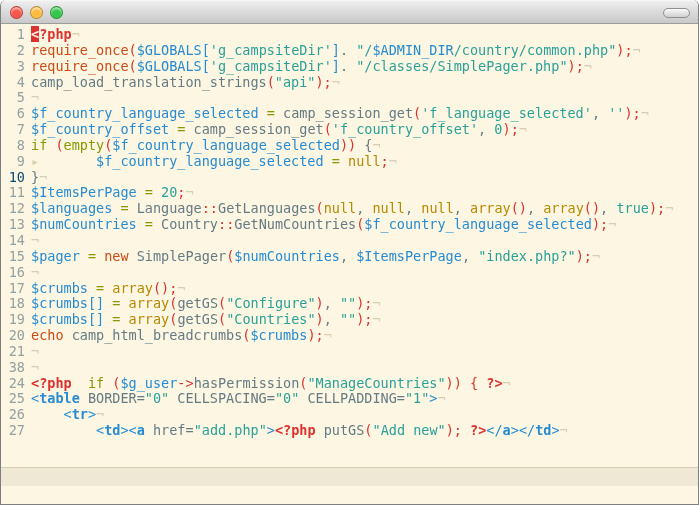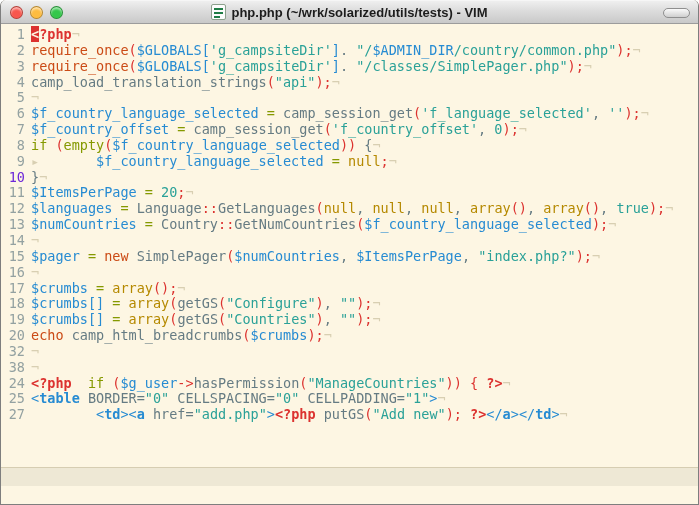--- a/index.html
+++ b/index.html
@@ -38,53 +38,50 @@
 </head>
 <body>
 
 <div class="window">
   <div class="titlebar">
     <div class="lights">
       <span class="light" style="background: rgb(248, 86, 77);"></span>
       <span class="light" style="background: rgb(253, 188, 64);"></span>
       <span class="light" style="background: rgb(52, 199, 75);"></span>
     </div>
-    <div class="title-wrap">
-      <span class="doc-icon"></span>
-      <span>php.php (~/wrk/solarized/utils/tests) - VIM</span>
-    </div>
     <span class="pill"></span>
   </div>
 
   <div class="editor">
     <div>
         <div class="line"><span class="ln" style="color: rgb(147, 161, 161);">1</span><span class="code"><span style="background: rgb(220, 50, 47); color: rgb(253, 246, 227); font-weight: bold;">&lt;</span><span style="color: rgb(220, 50, 47); font-weight: bold;">?php</span><span style="color: rgb(216, 207, 178);">¬</span></span></div>
         <div class="line"><span class="ln" style="color: rgb(147, 161, 161);">2</span><span class="code"><span style="color: rgb(203, 75, 22);">require_once</span><span style="color: rgb(220, 50, 47);">(</span><span style="color: rgb(38, 139, 210);">$GLOBALS</span><span style="color: rgb(38, 139, 210);">[</span><span style="color: rgb(42, 161, 152);">'g_campsiteDir'</span><span style="color: rgb(38, 139, 210);">]</span><span style="color: rgb(101, 123, 131);">. </span><span style="color: rgb(42, 161, 152);">"/</span><span style="color: rgb(38, 139, 210);">$ADMIN_DIR</span><span style="color: rgb(42, 161, 152);">/country/common.php"</span><span style="color: rgb(220, 50, 47);">);</span><span style="color: rgb(216, 207, 178);">¬</span></span></div>
         <div class="line"><span class="ln" style="color: rgb(147, 161, 161);">3</span><span class="code"><span style="color: rgb(203, 75, 22);">require_once</span><span style="color: rgb(220, 50, 47);">(</span><span style="color: rgb(38, 139, 210);">$GLOBALS</span><span style="color: rgb(38, 139, 210);">[</span><span style="color: rgb(42, 161, 152);">'g_campsiteDir'</span><span style="color: rgb(38, 139, 210);">]</span><span style="color: rgb(101, 123, 131);">. </span><span style="color: rgb(42, 161, 152);">"/classes/SimplePager.php"</span><span style="color: rgb(220, 50, 47);">);</span><span style="color: rgb(216, 207, 178);">¬</span></span></div>
         <div class="line"><span class="ln" style="color: rgb(147, 161, 161);">4</span><span class="code"><span style="color: rgb(101, 123, 131);">camp_load_translation_strings</span><span style="color: rgb(220, 50, 47);">(</span><span style="color: rgb(42, 161, 152);">"api"</span><span style="color: rgb(220, 50, 47);">);</span><span style="color: rgb(216, 207, 178);">¬</span></span></div>
         <div class="line"><span class="ln" style="color: rgb(147, 161, 161);">5</span><span class="code"><span style="color: rgb(216, 207, 178);">¬</span></span></div>
         <div class="line"><span class="ln" style="color: rgb(147, 161, 161);">6</span><span class="code"><span style="color: rgb(38, 139, 210);">$f_country_language_selected</span><span style="color: rgb(101, 123, 131);"> </span><span style="color: rgb(133, 153, 0);">=</span><span style="color: rgb(101, 123, 131);"> </span><span style="color: rgb(101, 123, 131);">camp_session_get</span><span style="color: rgb(220, 50, 47);">(</span><span style="color: rgb(42, 161, 152);">'f_language_selected'</span><span style="color: rgb(101, 123, 131);">, </span><span style="color: rgb(42, 161, 152);">''</span><span style="color: rgb(220, 50, 47);">);</span><span style="color: rgb(216, 207, 178);">¬</span></span></div>
         <div class="line"><span class="ln" style="color: rgb(147, 161, 161);">7</span><span class="code"><span style="color: rgb(38, 139, 210);">$f_country_offset</span><span style="color: rgb(101, 123, 131);"> </span><span style="color: rgb(133, 153, 0);">=</span><span style="color: rgb(101, 123, 131);"> </span><span style="color: rgb(101, 123, 131);">camp_session_get</span><span style="color: rgb(220, 50, 47);">(</span><span style="color: rgb(42, 161, 152);">'f_country_offset'</span><span style="color: rgb(101, 123, 131);">, </span><span style="color: rgb(42, 161, 152);">0</span><span style="color: rgb(220, 50, 47);">);</span><span style="color: rgb(216, 207, 178);">¬</span></span></div>
         <div class="line"><span class="ln" style="color: rgb(147, 161, 161);">8</span><span class="code"><span style="color: rgb(133, 153, 0);">if</span><span style="color: rgb(101, 123, 131);"> </span><span style="color: rgb(220, 50, 47);">(</span><span style="color: rgb(133, 153, 0);">empty</span><span style="color: rgb(220, 50, 47);">(</span><span style="color: rgb(38, 139, 210);">$f_country_language_selected</span><span style="color: rgb(220, 50, 47);">))</span><span style="color: rgb(101, 123, 131);"> {</span><span style="color: rgb(216, 207, 178);">¬</span></span></div>
         <div class="line"><span class="ln" style="color: rgb(147, 161, 161);">9</span><span class="code"><span style="color: rgb(216, 207, 178);">▸</span><span style="color: rgb(101, 123, 131);">       </span><span style="color: rgb(38, 139, 210);">$f_country_language_selected</span><span style="color: rgb(101, 123, 131);"> </span><span style="color: rgb(133, 153, 0);">=</span><span style="color: rgb(101, 123, 131);"> </span><span style="color: rgb(181, 137, 0);">null</span><span style="color: rgb(220, 50, 47);">;</span><span style="color: rgb(216, 207, 178);">¬</span></span></div>
-        <div class="line"><span class="ln" style="color: #6d28d9;">10</span><span class="code"><span style="color: rgb(101, 123, 131);">}</span><span style="color: rgb(216, 207, 178);">¬</span></span></div>
+        <div class="line"><span class="ln" style="color: #0c4a6e;">10</span><span class="code"><span style="color: rgb(101, 123, 131);">}</span><span style="color: rgb(216, 207, 178);">¬</span></span></div>
         <div class="line"><span class="ln" style="color: rgb(147, 161, 161);">11</span><span class="code"><span style="color: rgb(38, 139, 210);">$ItemsPerPage</span><span style="color: rgb(101, 123, 131);"> </span><span style="color: rgb(133, 153, 0);">=</span><span style="color: rgb(101, 123, 131);"> </span><span style="color: rgb(42, 161, 152);">20</span><span style="color: rgb(220, 50, 47);">;</span><span style="color: rgb(216, 207, 178);">¬</span></span></div>
         <div class="line"><span class="ln" style="color: rgb(147, 161, 161);">12</span><span class="code"><span style="color: rgb(38, 139, 210);">$languages</span><span style="color: rgb(101, 123, 131);"> </span><span style="color: rgb(133, 153, 0);">=</span><span style="color: rgb(101, 123, 131);"> </span><span style="color: rgb(101, 123, 131);">Language</span><span style="color: rgb(220, 50, 47);">::</span><span style="color: rgb(101, 123, 131);">GetLanguages</span><span style="color: rgb(220, 50, 47);">(</span><span style="color: rgb(181, 137, 0);">null</span><span style="color: rgb(101, 123, 131);">, </span><span style="color: rgb(181, 137, 0);">null</span><span style="color: rgb(101, 123, 131);">, </span><span style="color: rgb(181, 137, 0);">null</span><span style="color: rgb(101, 123, 131);">, </span><span style="color: rgb(181, 137, 0);">array</span><span style="color: rgb(220, 50, 47);">()</span><span style="color: rgb(101, 123, 131);">, </span><span style="color: rgb(181, 137, 0);">array</span><span style="color: rgb(220, 50, 47);">()</span><span style="color: rgb(101, 123, 131);">, </span><span style="color: rgb(42, 161, 152);">true</span><span style="color: rgb(220, 50, 47);">);</span><span style="color: rgb(216, 207, 178);">¬</span></span></div>
         <div class="line"><span class="ln" style="color: rgb(147, 161, 161);">13</span><span class="code"><span style="color: rgb(38, 139, 210);">$numCountries</span><span style="color: rgb(101, 123, 131);"> </span><span style="color: rgb(133, 153, 0);">=</span><span style="color: rgb(101, 123, 131);"> </span><span style="color: rgb(101, 123, 131);">Country</span><span style="color: rgb(220, 50, 47);">::</span><span style="color: rgb(101, 123, 131);">GetNumCountries</span><span style="color: rgb(220, 50, 47);">(</span><span style="color: rgb(38, 139, 210);">$f_country_language_selected</span><span style="color: rgb(220, 50, 47);">);</span><span style="color: rgb(216, 207, 178);">¬</span></span></div>
         <div class="line"><span class="ln" style="color: rgb(147, 161, 161);">14</span><span class="code"><span style="color: rgb(216, 207, 178);">¬</span></span></div>
         <div class="line"><span class="ln" style="color: rgb(147, 161, 161);">15</span><span class="code"><span style="color: rgb(38, 139, 210);">$pager</span><span style="color: rgb(101, 123, 131);"> </span><span style="color: rgb(133, 153, 0);">=</span><span style="color: rgb(101, 123, 131);"> </span><span style="color: rgb(203, 75, 22);">new</span><span style="color: rgb(101, 123, 131);"> </span><span style="color: rgb(101, 123, 131);">SimplePager</span><span style="color: rgb(220, 50, 47);">(</span><span style="color: rgb(38, 139, 210);">$numCountries</span><span style="color: rgb(101, 123, 131);">, </span><span style="color: rgb(38, 139, 210);">$ItemsPerPage</span><span style="color: rgb(101, 123, 131);">, </span><span style="color: rgb(42, 161, 152);">"index.php?"</span><span style="color: rgb(220, 50, 47);">);</span><span style="color: rgb(216, 207, 178);">¬</span></span></div>
         <div class="line"><span class="ln" style="color: rgb(147, 161, 161);">16</span><span class="code"><span style="color: rgb(216, 207, 178);">¬</span></span></div>
         <div class="line"><span class="ln" style="color: rgb(147, 161, 161);">17</span><span class="code"><span style="color: rgb(38, 139, 210);">$crumbs</span><span style="color: rgb(101, 123, 131);"> </span><span style="color: rgb(133, 153, 0);">=</span><span style="color: rgb(101, 123, 131);"> </span><span style="color: rgb(181, 137, 0);">array</span><span style="color: rgb(220, 50, 47);">();</span><span style="color: rgb(216, 207, 178);">¬</span></span></div>
         <div class="line"><span class="ln" style="color: rgb(147, 161, 161);">18</span><span class="code"><span style="color: rgb(38, 139, 210);">$crumbs</span><span style="color: rgb(38, 139, 210);">[]</span><span style="color: rgb(101, 123, 131);"> </span><span style="color: rgb(133, 153, 0);">=</span><span style="color: rgb(101, 123, 131);"> </span><span style="color: rgb(181, 137, 0);">array</span><span style="color: rgb(220, 50, 47);">(</span><span style="color: rgb(101, 123, 131);">getGS</span><span style="color: rgb(220, 50, 47);">(</span><span style="color: rgb(42, 161, 152);">"Configure"</span><span style="color: rgb(220, 50, 47);">)</span><span style="color: rgb(101, 123, 131);">, </span><span style="color: rgb(42, 161, 152);">""</span><span style="color: rgb(220, 50, 47);">);</span><span style="color: rgb(216, 207, 178);">¬</span></span></div>
         <div class="line"><span class="ln" style="color: rgb(147, 161, 161);">19</span><span class="code"><span style="color: rgb(38, 139, 210);">$crumbs</span><span style="color: rgb(38, 139, 210);">[]</span><span style="color: rgb(101, 123, 131);"> </span><span style="color: rgb(133, 153, 0);">=</span><span style="color: rgb(101, 123, 131);"> </span><span style="color: rgb(181, 137, 0);">array</span><span style="color: rgb(220, 50, 47);">(</span><span style="color: rgb(101, 123, 131);">getGS</span><span style="color: rgb(220, 50, 47);">(</span><span style="color: rgb(42, 161, 152);">"Countries"</span><span style="color: rgb(220, 50, 47);">)</span><span style="color: rgb(101, 123, 131);">, </span><span style="color: rgb(42, 161, 152);">""</span><span style="color: rgb(220, 50, 47);">);</span><span style="color: rgb(216, 207, 178);">¬</span></span></div>
         <div class="line"><span class="ln" style="color: rgb(147, 161, 161);">20</span><span class="code"><span style="color: rgb(203, 75, 22);">echo</span><span style="color: rgb(101, 123, 131);"> </span><span style="color: rgb(101, 123, 131);">camp_html_breadcrumbs</span><span style="color: rgb(220, 50, 47);">(</span><span style="color: rgb(38, 139, 210);">$crumbs</span><span style="color: rgb(220, 50, 47);">);</span><span style="color: rgb(216, 207, 178);">¬</span></span></div>
-        <div class="line"><span class="ln" style="color: rgb(147, 161, 161);">32</span><span class="code"><span style="color: rgb(216, 207, 178);">¬</span></span></div>
+        <div class="line"><span class="ln" style="color: rgb(147, 161, 161);">21</span><span class="code"><span style="color: rgb(216, 207, 178);">¬</span></span></div>
         <div class="line"><span class="ln" style="color: rgb(147, 161, 161);">38</span><span class="code"><span style="color: rgb(216, 207, 178);">¬</span></span></div>
         <div class="line"><span class="ln" style="color: rgb(147, 161, 161);">24</span><span class="code"><span style="color: rgb(220, 50, 47); font-weight: bold;">&lt;?php</span><span style="color: rgb(101, 123, 131);">  </span><span style="color: rgb(133, 153, 0);">if</span><span style="color: rgb(101, 123, 131);"> </span><span style="color: rgb(220, 50, 47);">(</span><span style="color: rgb(38, 139, 210);">$g_user</span><span style="color: rgb(220, 50, 47);">-&gt;</span><span style="color: rgb(101, 123, 131);">hasPermission</span><span style="color: rgb(220, 50, 47);">(</span><span style="color: rgb(42, 161, 152);">"ManageCountries"</span><span style="color: rgb(220, 50, 47);">))</span><span style="color: rgb(101, 123, 131);"> </span><span style="color: rgb(220, 50, 47);">{</span><span style="color: rgb(101, 123, 131);"> </span><span style="color: rgb(220, 50, 47); font-weight: bold;">?&gt;</span><span style="color: rgb(216, 207, 178);">¬</span></span></div>
         <div class="line"><span class="ln" style="color: rgb(147, 161, 161);">25</span><span class="code"><span style="color: rgb(38, 139, 210);">&lt;</span><span style="color: rgb(38, 139, 210); font-weight: bold;">table</span><span style="color: rgb(101, 123, 131);"> BORDER=</span><span style="color: rgb(42, 161, 152);">"0"</span><span style="color: rgb(101, 123, 131);"> CELLSPACING=</span><span style="color: rgb(42, 161, 152);">"0"</span><span style="color: rgb(101, 123, 131);"> CELLPADDING=</span><span style="color: rgb(42, 161, 152);">"1"</span><span style="color: rgb(38, 139, 210);">&gt;</span><span style="color: rgb(216, 207, 178);">¬</span></span></div>
+        <div class="line"><span class="ln" style="color: rgb(147, 161, 161);">26</span><span class="code"><span style="color: rgb(101, 123, 131);">    </span><span style="color: rgb(38, 139, 210);">&lt;</span><span style="color: rgb(38, 139, 210); font-weight: bold;">tr</span><span style="color: rgb(38, 139, 210);">&gt;</span><span style="color: rgb(216, 207, 178);">¬</span></span></div>
         <div class="line"><span class="ln" style="color: rgb(147, 161, 161);">27</span><span class="code"><span style="color: rgb(101, 123, 131);">        </span><span style="color: rgb(38, 139, 210);">&lt;</span><span style="color: rgb(38, 139, 210); font-weight: bold;">td</span><span style="color: rgb(38, 139, 210);">&gt;</span><span style="color: rgb(38, 139, 210);">&lt;</span><span style="color: rgb(38, 139, 210); font-weight: bold;">a</span><span style="color: rgb(101, 123, 131);"> href=</span><span style="color: rgb(42, 161, 152);">"add.php"</span><span style="color: rgb(38, 139, 210);">&gt;</span><span style="color: rgb(220, 50, 47); font-weight: bold;">&lt;?php</span><span style="color: rgb(101, 123, 131);"> </span><span style="color: rgb(101, 123, 131);">putGS</span><span style="color: rgb(220, 50, 47);">(</span><span style="color: rgb(42, 161, 152);">"Add new"</span><span style="color: rgb(220, 50, 47);">);</span><span style="color: rgb(101, 123, 131);"> </span><span style="color: rgb(220, 50, 47); font-weight: bold;">?&gt;</span><span style="color: rgb(38, 139, 210);">&lt;/</span><span style="color: rgb(38, 139, 210); font-weight: bold;">a</span><span style="color: rgb(38, 139, 210);">&gt;</span><span style="color: rgb(38, 139, 210);">&lt;/</span><span style="color: rgb(38, 139, 210); font-weight: bold;">td</span><span style="color: rgb(38, 139, 210);">&gt;</span><span style="color: rgb(216, 207, 178);">¬</span></span></div>
       </div>
   </div>
 
   <div class="statusline">
     
   </div>
   <div class="cmdline"></div>
 </div>
 

